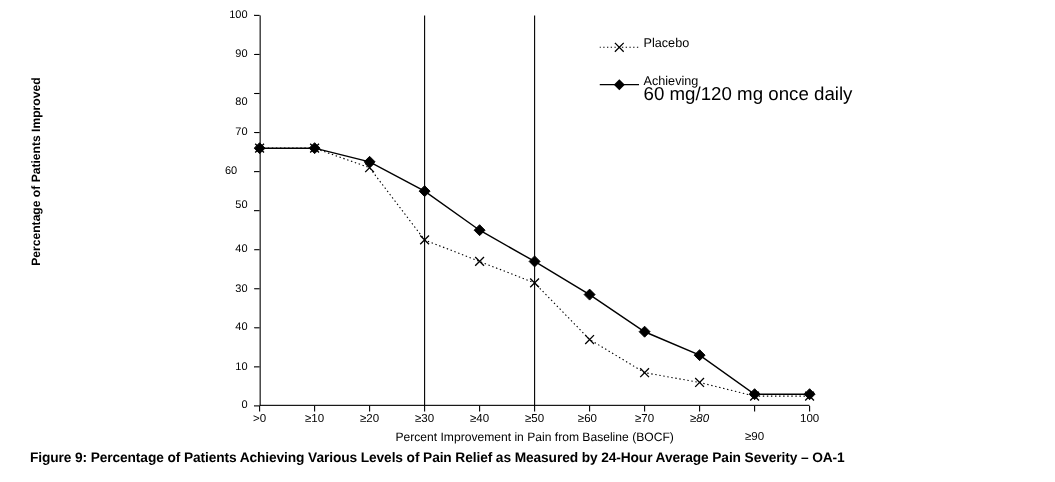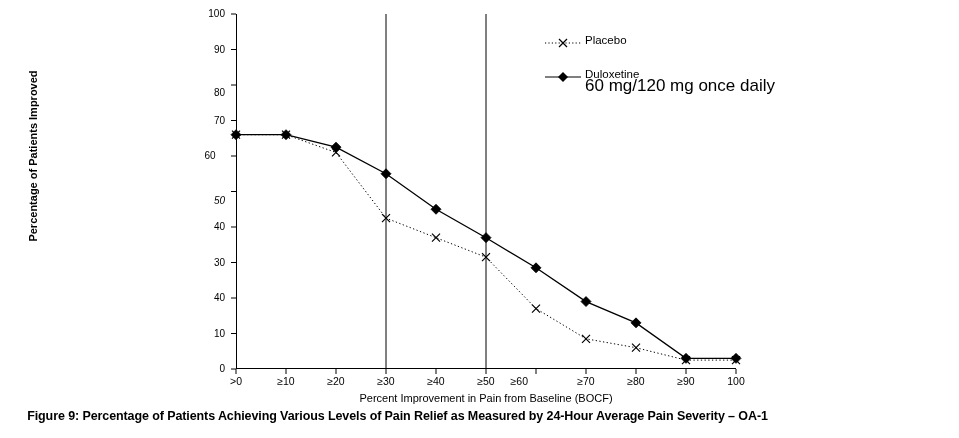--- a/index.html
+++ b/index.html
@@ -176,57 +176,57 @@
   </svg>
 
   <div class="plot-area"></div>
 
   <div id="y-ticks">
       <div class="y-tick" style="left: 195px; top: 364px;">0</div>
       <div class="y-tick" style="left: 195px; top: 328.5px;">10</div>
       <div class="y-tick" style="left: 195px; top: 293px;">40</div>
       <div class="y-tick" style="left: 195px; top: 257.5px;">30</div>
       <div class="y-tick" style="left: 195px; top: 222px; text-align: right;">40</div>
-      <div class="y-tick" style="left: 195px; top: 196px; font-style: italic;">50</div>
+      <div class="y-tick" style="left: 195px; top: 182px;">50</div>
       <div class="y-tick" style="left: 195px; top: 151px; text-align: center;">60</div>
       <div class="y-tick" style="left: 195px; top: 115.5px;">70</div>
       <div class="y-tick" style="left: 195px; top: 88px;">80</div>
       <div class="y-tick" style="left: 195px; top: 44.5px;">90</div>
       <div class="y-tick" style="left: 195px; top: 9px;">100</div>
     </div>
 
   <div id="x-ticks">
       <div class="x-tick" style="left: 216px; top: 376px;">&gt;0</div>
       <div class="x-tick" style="left: 266px; top: 376px;">≥10</div>
       <div class="x-tick" style="left: 316px; top: 376px;">≥20</div>
       <div class="x-tick" style="left: 366px; top: 376px;">≥30</div>
       <div class="x-tick" style="left: 416px; top: 376px;">≥40</div>
       <div class="x-tick" style="left: 466px; top: 376px;">≥50</div>
-      <div class="x-tick" style="left: 488px; top: 376px; text-align: right;">≥60</div>
+      <div class="x-tick" style="left: 514px; top: 376px;">≥60</div>
       <div class="x-tick" style="left: 566px; top: 376px;">≥70</div>
-      <div class="x-tick" style="left: 616px; top: 376px;">≥80</div>
-      <div class="x-tick" style="left: 666px; top: 376px;">≥90</div>
+      <div class="x-tick" style="left: 616px; top: 376px; font-style: italic;">≥80</div>
+      <div class="x-tick" style="left: 666px; top: 392px;">≥90</div>
       <div class="x-tick" style="left: 716px; top: 376px;">100</div>
     </div>
 
   <div class="y-axis-title">Percentage of Patients Improved</div>
   <div class="x-axis-title">Percent Improvement in Pain from Baseline (BOCF)</div>
 
   <div class="legend">
     <div class="legend-row">
       <svg width="36" height="16" style="position:absolute;left:0;top:1px;">
         <line x1="0" y1="8" x2="36" y2="8" stroke="#000" stroke-width="1" stroke-dasharray="1.2,2.2"></line>
         <path d="M14 4 L22 12 M22 4 L14 12" stroke="#000" stroke-width="1.2" fill="none"></path>
       </svg>
       <span class="legend-label">Placebo</span>
     </div>
     <div class="legend-row" style="height:34px;margin-top:16px;">
       <svg width="36" height="16" style="position:absolute;left:0;top:1px;">
         <line x1="0" y1="8" x2="36" y2="8" stroke="#000" stroke-width="1.2"></line>
         <path d="M18 3 L23 8 L18 13 L13 8 Z" fill="#000"></path>
       </svg>
-      <span class="legend-label">Duloxetine</span>
+      <span class="legend-label">Achieving</span>
       <span class="legend-sub">60 mg/120 mg once daily</span>
     </div>
   </div>
 
   <div class="caption">Figure 9: Percentage of Patients Achieving Various Levels of Pain Relief as Measured by 24-Hour Average Pain Severity – OA-1</div>
 </div>
 
 </body></html>

